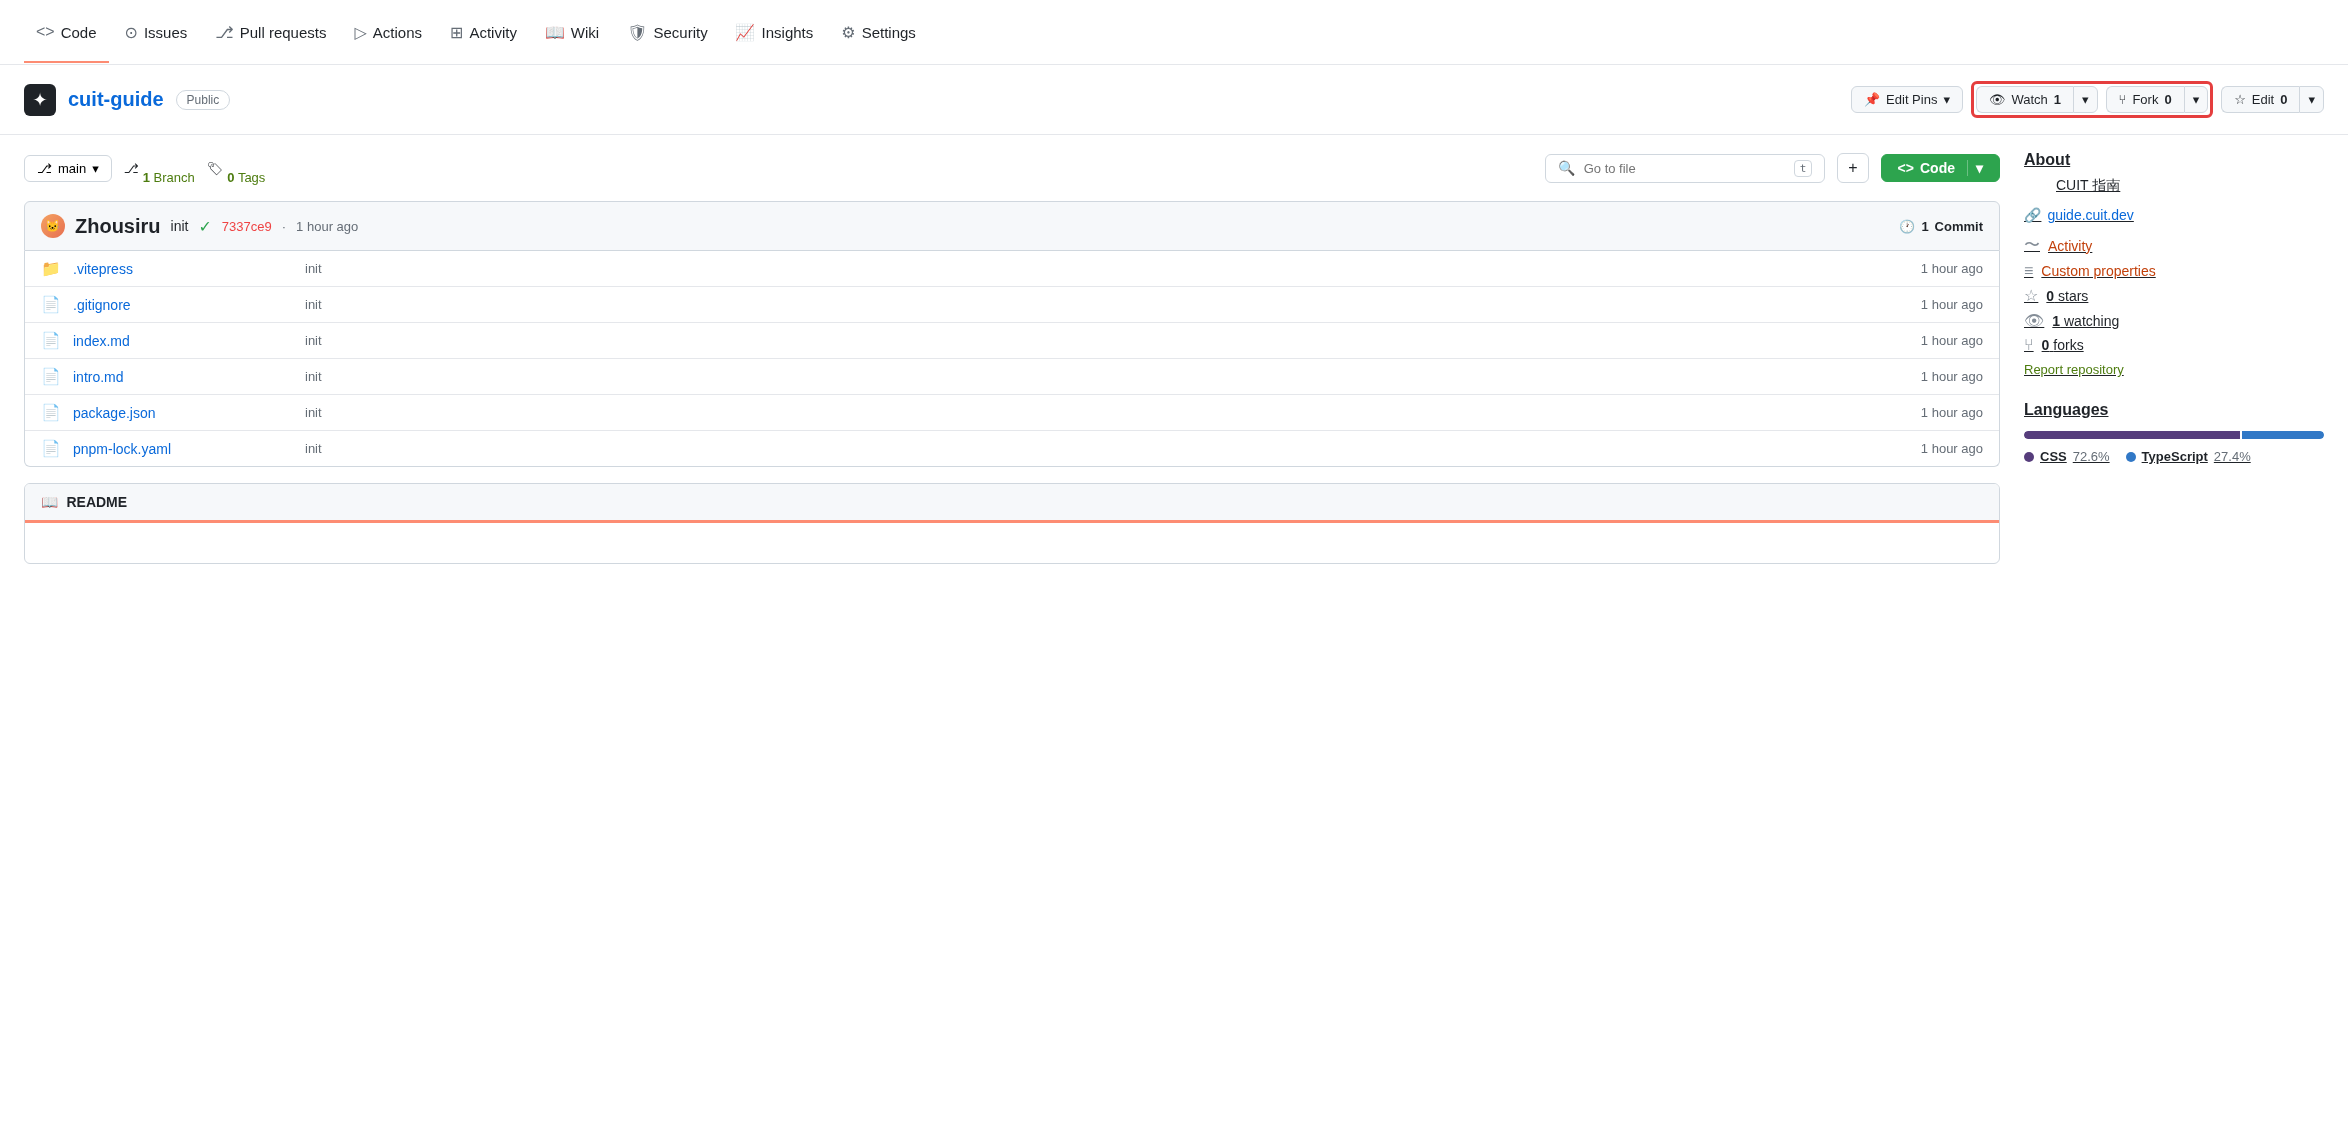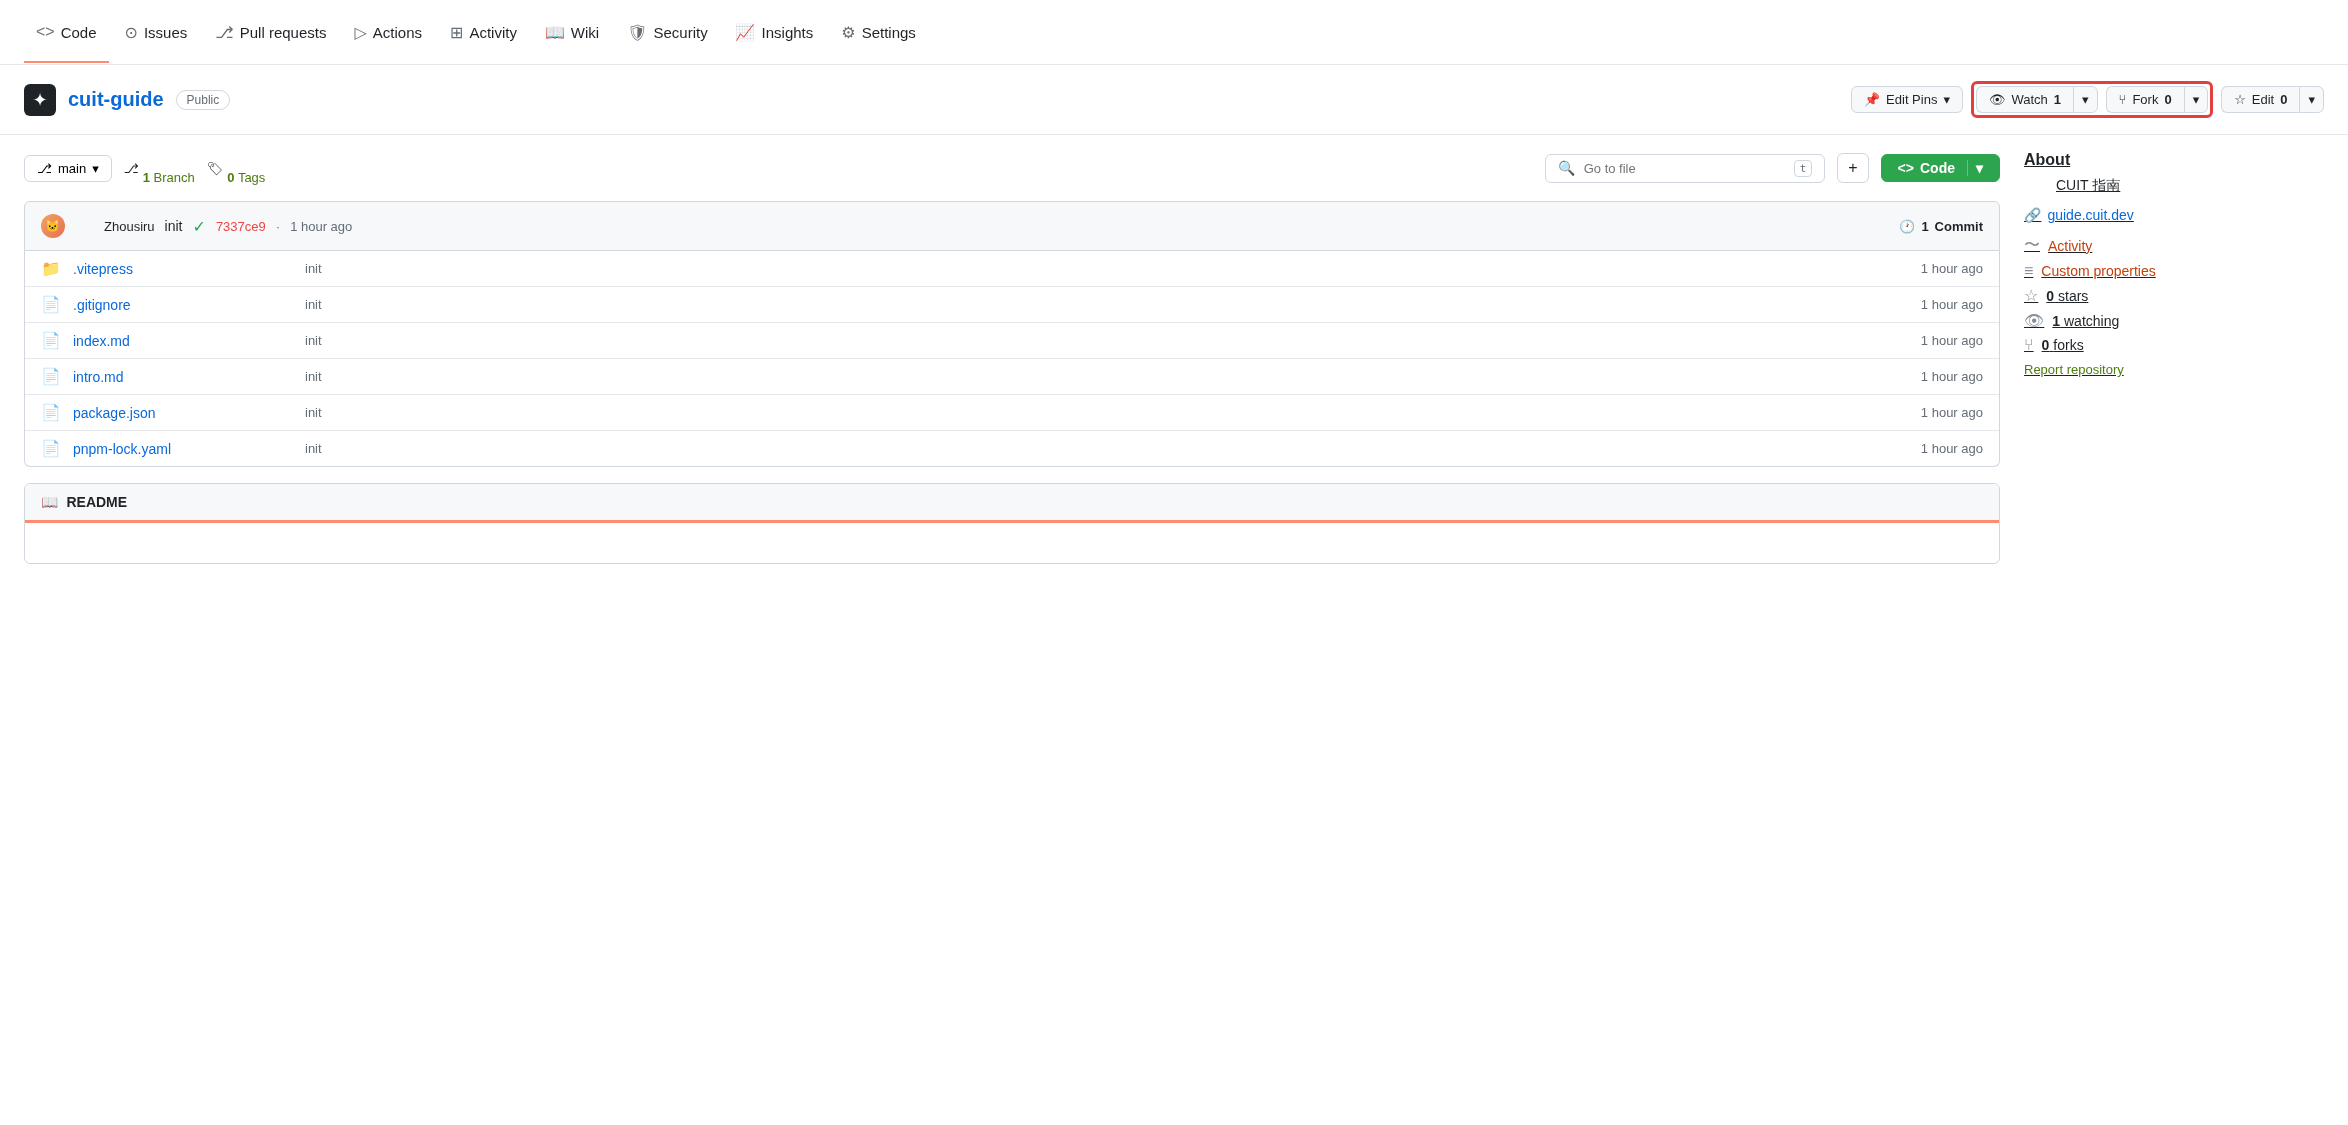--- a/index.html
+++ b/index.html
@@ -221,21 +221,21 @@
       gap: 10px;
       background: #f6f8fa;
     }
     .avatar {
       width: 24px; height: 24px;
       border-radius: 50%;
       background: linear-gradient(135deg, #f4a261, #e76f51);
       display: flex; align-items: center; justify-content: center;
       font-size: 12px;
     }
-    .commit-author { font-weight: 400; font-size: 13px; margin-left: 29px; }
+    .commit-author { font-weight: 700; font-size: 20px; }
     .commit-msg { font-size: 14px; color: #1f2328; }
     .check-icon { color: #2da44e; font-size: 16px; }
     .commit-hash { color: #ef4444; font-size: 13px; }
     .commit-time { color: #656d76; font-size: 13px; }
     .commit-link {
       display: flex;
       align-items: center;
       gap: 6px;
       margin-left: auto;
       font-size: 13px;
@@ -571,15 +571,34 @@
         <span class="icon">⑂</span>
         <span>
           <strong>0</strong>
           <span>forks</span>
         </span>
       </div>
 
       <div class="report-link">Report repository</div>
     </div>
 
+    <div class="languages-section">
+      <div class="languages-title">Languages</div>
+      <div class="lang-bar">
+        <div class="lang-css"></div>
+        <div class="lang-ts"></div>
+      </div>
+      <div class="lang-list">
+        <div class="lang-item">
+          <span class="lang-dot" style="background:#563d7c;"></span>
+          <span class="lang-name">CSS</span>
+          <span class="lang-pct">72.6%</span>
+        </div>
+        <div class="lang-item">
+          <span class="lang-dot" style="background:#3178c6;"></span>
+          <span class="lang-name">TypeScript</span>
+          <span class="lang-pct">27.4%</span>
+        </div>
+      </div>
+    </div>
   </div>
 
 </div>
 
 </body></html>

